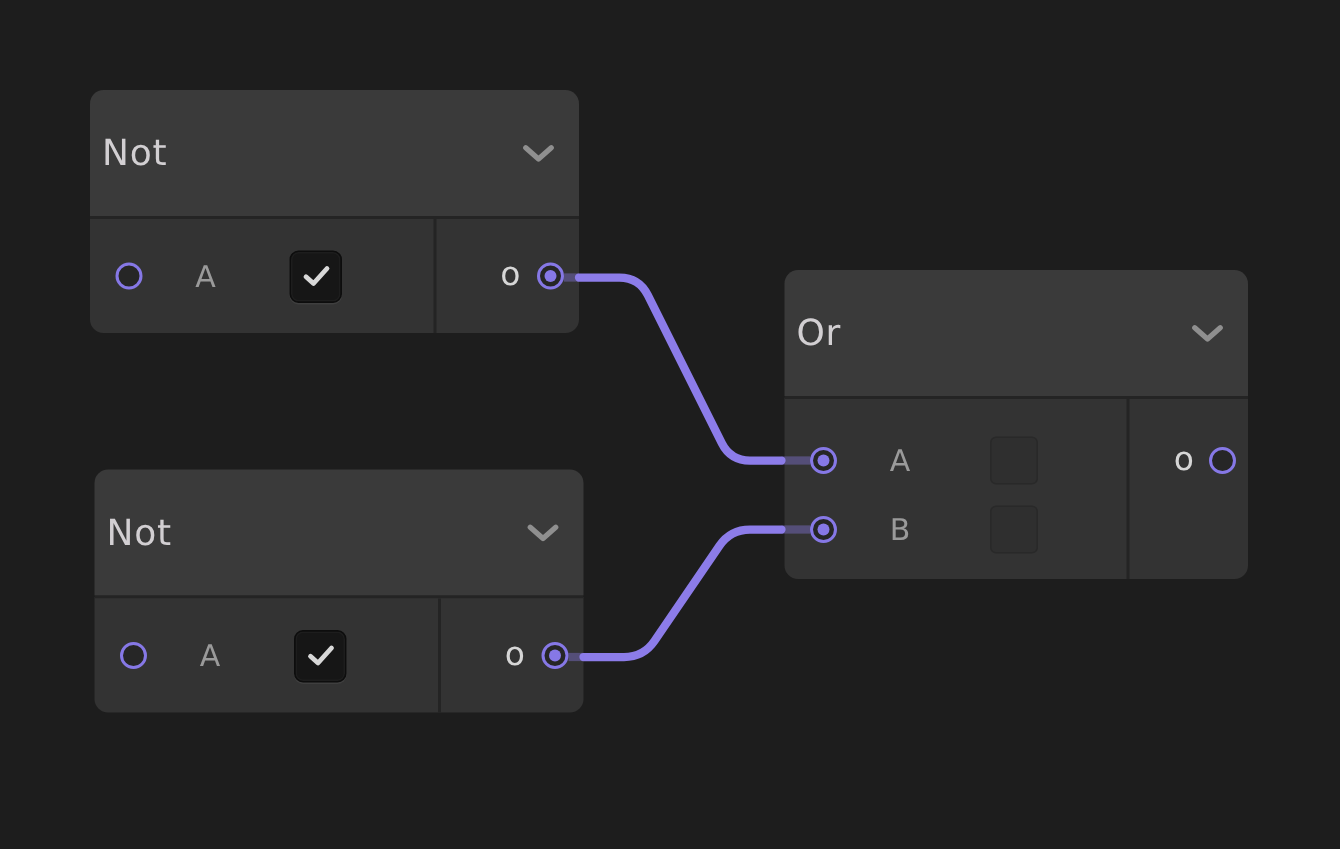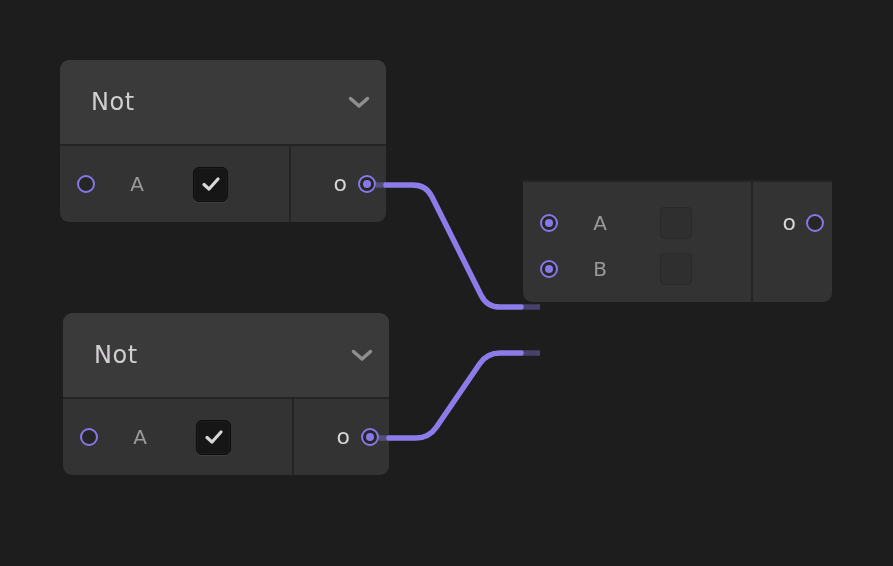--- a/index.html
+++ b/index.html
@@ -9,21 +9,21 @@
     font-family:"DejaVu Sans",sans-serif;
   }
   .node{position:absolute;border-radius:9px;z-index:1;}
   #node-not1{left:60px;top:60px;width:326px;height:164px;}
   #node-not2{left:63px;top:313px;width:326px;height:164px;}
   #node-or{left:523px;top:180px;width:309px;height:208px;}
 
   .node-header{
     height:84px;background:var(--header-bg);border-radius:9px 9px 0 0;
     display:flex;align-items:center;justify-content:space-between;
-    padding:0 16px 0 31px;box-sizing:border-box;
+    padding:0 16px 0 8px;box-sizing:border-box;
   }
   .node-title{font-size:24px;color:var(--title-color);letter-spacing:.5px;}
   .chevron{display:flex;align-items:center;}
 
   .node-body{
     display:flex;align-items:stretch;
     background:var(--body-bg);border-top:2px solid var(--divider);
     border-radius:0 0 9px 9px;height:calc(100% - 86px);
     box-sizing:border-box;
   }
@@ -117,20 +117,28 @@
         </span>
       </div>
       <div class="outputs-section">
         <span class="out-label">o</span>
         <span class="port connected"></span>
       </div>
     </div>
   </div>
 
   <div class="node" id="node-or">
+    <div class="node-header">
+      <span class="node-title">Or</span>
+      <span class="chevron">
+        <svg width="22" height="13" viewBox="0 0 22 13">
+            <polyline points="2.5,2.5 11,10 19.5,2.5" fill="none" stroke="var(--chevron-color)" stroke-width="3.5" stroke-linecap="round" stroke-linejoin="round"></polyline>
+          </svg>
+      </span>
+    </div>
     <div class="node-body">
       <div class="inputs-section">
         <div class="io-row">
           <span class="port connected"></span>
           <span class="port-label">A</span>
           <span class="value-box"></span>
         </div>
         <div class="io-row">
           <span class="port connected"></span>
           <span class="port-label">B</span>

